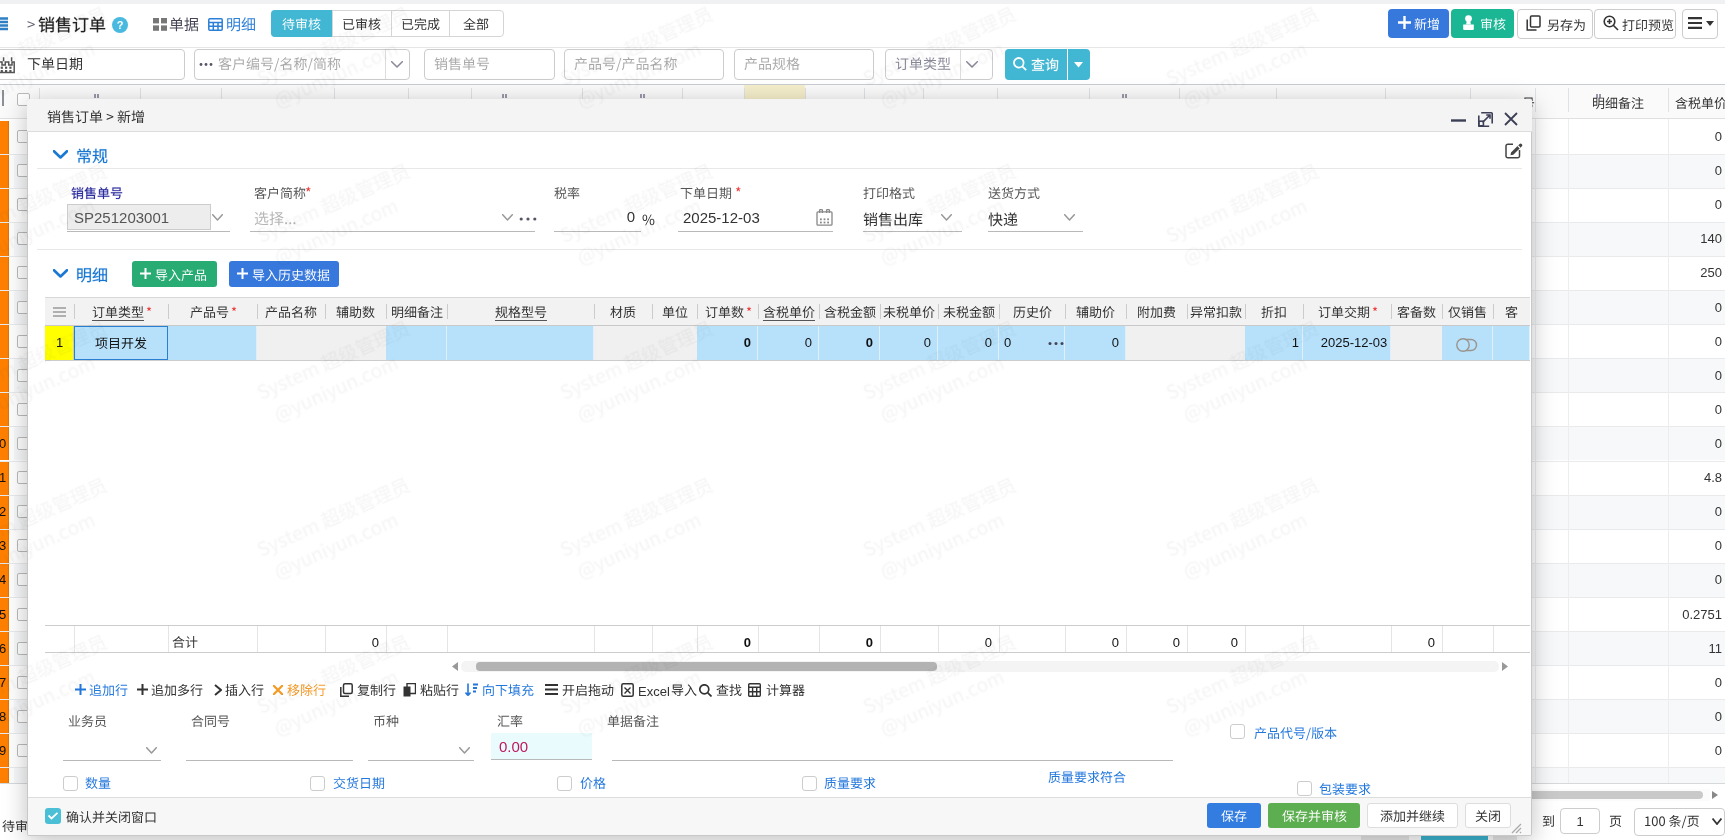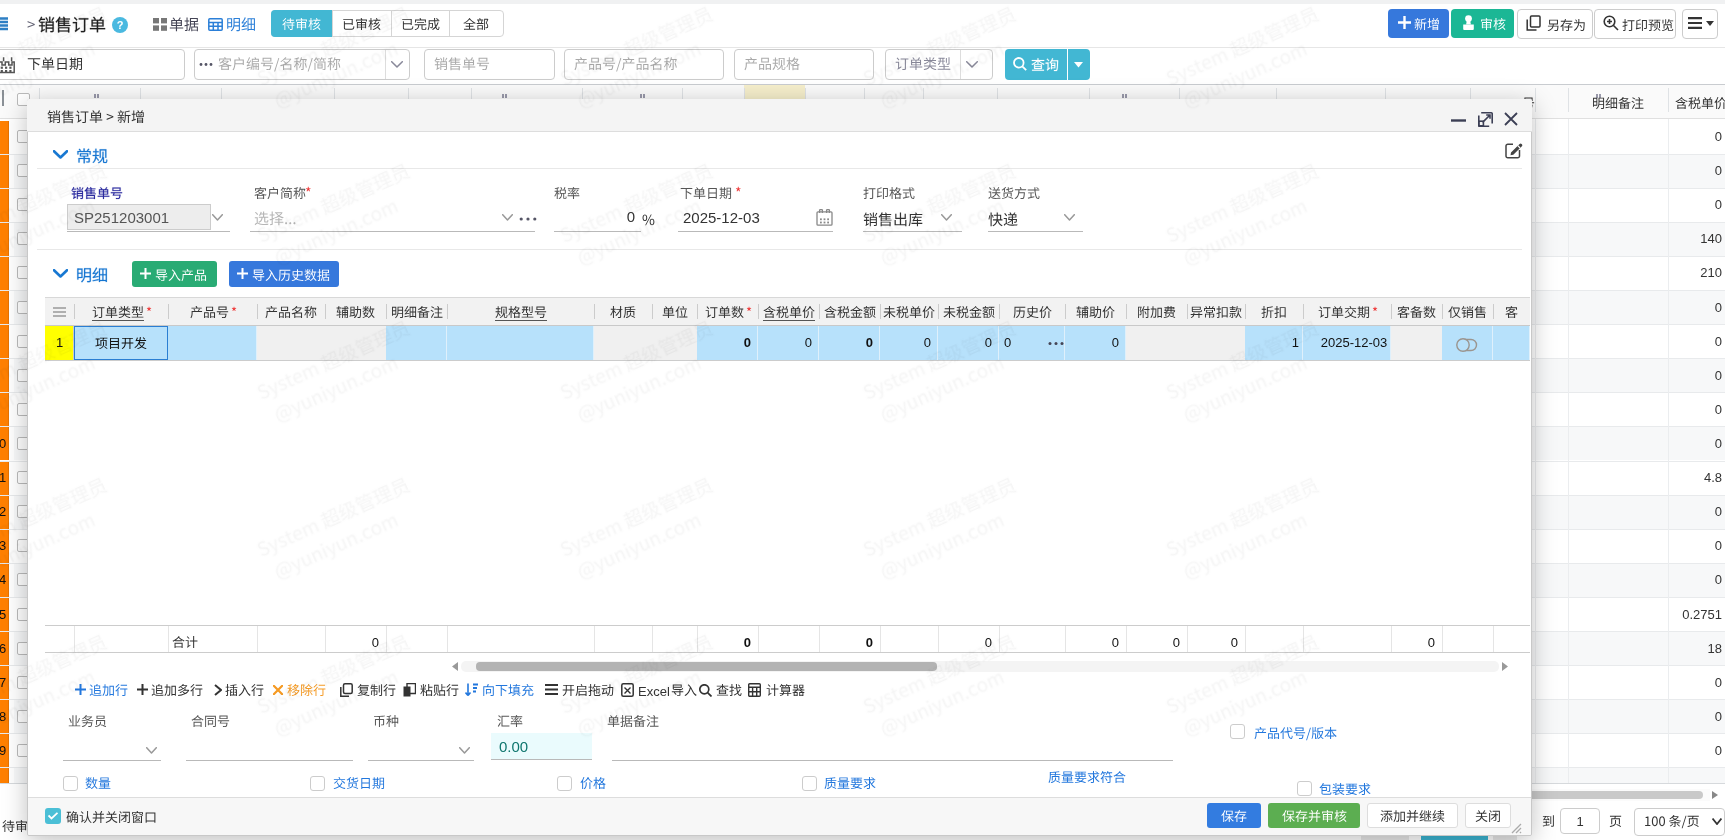--- a/index.html
+++ b/index.html
@@ -501,21 +501,21 @@
 <div style="position:absolute;left:0;top:188.7px;width:9px;height:33.1px;background:#ff8000;border-right:1px solid #e67300"></div>
 <div style="position:absolute;left:17px;top:198.2px;width:13px;height:13px;background:#fff;border:1px solid #bbb;border-radius:2px"></div>
 <div class="lat" style="left:1650px;top:197.2px;width:72px;font-size:13px;color:#333;text-align:right">0</div>
 <div style="position:absolute;left:0;top:255.9px;width:1725px;height:1px;background:#e8eaec"></div>
 <div style="position:absolute;left:0;top:222.8px;width:9px;height:33.1px;background:#ff8000;border-right:1px solid #e67300"></div>
 <div style="position:absolute;left:17px;top:232.4px;width:13px;height:13px;background:#fff;border:1px solid #bbb;border-radius:2px"></div>
 <div class="lat" style="left:1650px;top:231.4px;width:72px;font-size:13px;color:#333;text-align:right">140</div>
 <div style="position:absolute;left:0;top:290px;width:1725px;height:1px;background:#e8eaec"></div>
 <div style="position:absolute;left:0;top:256.9px;width:9px;height:33.1px;background:#ff8000;border-right:1px solid #e67300"></div>
 <div style="position:absolute;left:17px;top:266.4px;width:13px;height:13px;background:#fff;border:1px solid #bbb;border-radius:2px"></div>
-<div class="lat" style="left:1650px;top:265.4px;width:72px;font-size:13px;color:#333;text-align:right">210</div>
+<div class="lat" style="left:1650px;top:265.4px;width:72px;font-size:13px;color:#333;text-align:right">250</div>
 <div style="position:absolute;left:0;top:324.1px;width:1725px;height:1px;background:#e8eaec"></div>
 <div style="position:absolute;left:0;top:291px;width:9px;height:33.1px;background:#ff8000;border-right:1px solid #e67300"></div>
 <div style="position:absolute;left:17px;top:300.6px;width:13px;height:13px;background:#fff;border:1px solid #bbb;border-radius:2px"></div>
 <div class="lat" style="left:1650px;top:299.6px;width:72px;font-size:13px;color:#333;text-align:right">0</div>
 <div style="position:absolute;left:0;top:358.2px;width:1725px;height:1px;background:#e8eaec"></div>
 <div style="position:absolute;left:0;top:325.1px;width:9px;height:33.1px;background:#ff8000;border-right:1px solid #e67300"></div>
 <div style="position:absolute;left:17px;top:334.7px;width:13px;height:13px;background:#fff;border:1px solid #bbb;border-radius:2px"></div>
 <div class="lat" style="left:1650px;top:333.7px;width:72px;font-size:13px;color:#333;text-align:right">0</div>
 <div style="position:absolute;left:0;top:392.3px;width:1725px;height:1px;background:#e8eaec"></div>
 <div style="position:absolute;left:0;top:359.2px;width:9px;height:33.1px;background:#ff8000;border-right:1px solid #e67300"></div>
@@ -552,21 +552,21 @@
 <div class="lat" style="left:1650px;top:572.3px;width:72px;font-size:13px;color:#333;text-align:right">0</div>
 <div style="position:absolute;left:0;top:631px;width:1725px;height:1px;background:#e8eaec"></div>
 <div style="position:absolute;left:0;top:597.9px;width:9px;height:33.1px;background:#ff8000;border-right:1px solid #e67300"></div>
 <div style="position:absolute;left:17px;top:607.5px;width:13px;height:13px;background:#fff;border:1px solid #bbb;border-radius:2px"></div>
 <div class="lat" style="left:0;top:606.5px;width:9px;overflow:hidden;font-size:13px;color:#111"><span style="position:relative;left:-1px">5</span></div>
 <div class="lat" style="left:1650px;top:606.5px;width:72px;font-size:13px;color:#333;text-align:right">0.2751</div>
 <div style="position:absolute;left:0;top:665.1px;width:1725px;height:1px;background:#e8eaec"></div>
 <div style="position:absolute;left:0;top:632px;width:9px;height:33.1px;background:#ff8000;border-right:1px solid #e67300"></div>
 <div style="position:absolute;left:17px;top:641.5px;width:13px;height:13px;background:#fff;border:1px solid #bbb;border-radius:2px"></div>
 <div class="lat" style="left:0;top:640.5px;width:9px;overflow:hidden;font-size:13px;color:#111"><span style="position:relative;left:-1px">6</span></div>
-<div class="lat" style="left:1650px;top:640.5px;width:72px;font-size:13px;color:#333;text-align:right">18</div>
+<div class="lat" style="left:1650px;top:640.5px;width:72px;font-size:13px;color:#333;text-align:right">11</div>
 <div style="position:absolute;left:0;top:699.2px;width:1725px;height:1px;background:#e8eaec"></div>
 <div style="position:absolute;left:0;top:666.1px;width:9px;height:33.1px;background:#ff8000;border-right:1px solid #e67300"></div>
 <div style="position:absolute;left:17px;top:675.6px;width:13px;height:13px;background:#fff;border:1px solid #bbb;border-radius:2px"></div>
 <div class="lat" style="left:0;top:674.6px;width:9px;overflow:hidden;font-size:13px;color:#111"><span style="position:relative;left:-1px">7</span></div>
 <div class="lat" style="left:1650px;top:674.6px;width:72px;font-size:13px;color:#333;text-align:right">0</div>
 <div style="position:absolute;left:0;top:733.3px;width:1725px;height:1px;background:#e8eaec"></div>
 <div style="position:absolute;left:0;top:700.2px;width:9px;height:33.1px;background:#ff8000;border-right:1px solid #e67300"></div>
 <div style="position:absolute;left:17px;top:709.8px;width:13px;height:13px;background:#fff;border:1px solid #bbb;border-radius:2px"></div>
 <div class="lat" style="left:0;top:708.8px;width:9px;overflow:hidden;font-size:13px;color:#111"><span style="position:relative;left:-1px">8</span></div>
 <div class="lat" style="left:1650px;top:708.8px;width:72px;font-size:13px;color:#333;text-align:right">0</div>
@@ -1325,21 +1325,21 @@
     <path d="M0.7 0.7 L5.5 6 L10.3 0.7" fill="none" stroke="#999" stroke-width="1.5" stroke-linecap="round" stroke-linejoin="round"></path>
   </svg>
 <div style="position:absolute;left:368px;top:760px;width:106px;height:1px;background:#b9b9b9"></div>
 <svg class="t" style="left:497px;top:713px" width="28" height="18">
     <g fill="#555" transform="translate(0,13) scale(0.013)">
       <use href="#uni6C47"></use>
       <use href="#uni7387" x="1000"></use>
     </g>
   </svg>
 <div style="position:absolute;left:491px;top:733px;width:101px;height:27px;background:#eafbfd;border-bottom:1px solid #b9b9b9"></div>
-<div class="lat" style="left:499px;top:738px;font-size:15px;color:#0f766e">0.00</div>
+<div class="lat" style="left:499px;top:738px;font-size:15px;color:#be185d">0.00</div>
 <svg class="t" style="left:607px;top:713px" width="54" height="18">
     <g fill="#555" transform="translate(0,13) scale(0.013)">
       <use href="#uni5355"></use>
       <use href="#uni636E" x="1000"></use>
       <use href="#uni5907" x="2000"></use>
       <use href="#uni6CE8" x="3000"></use>
     </g>
   </svg>
 <div style="position:absolute;left:612px;top:760px;width:561px;height:1px;background:#b9b9b9"></div>
 <div style="position:absolute;left:1230px;top:724px;width:15px;height:15px;background:#fff;border:1px solid #ccc;border-radius:3px"></div>

